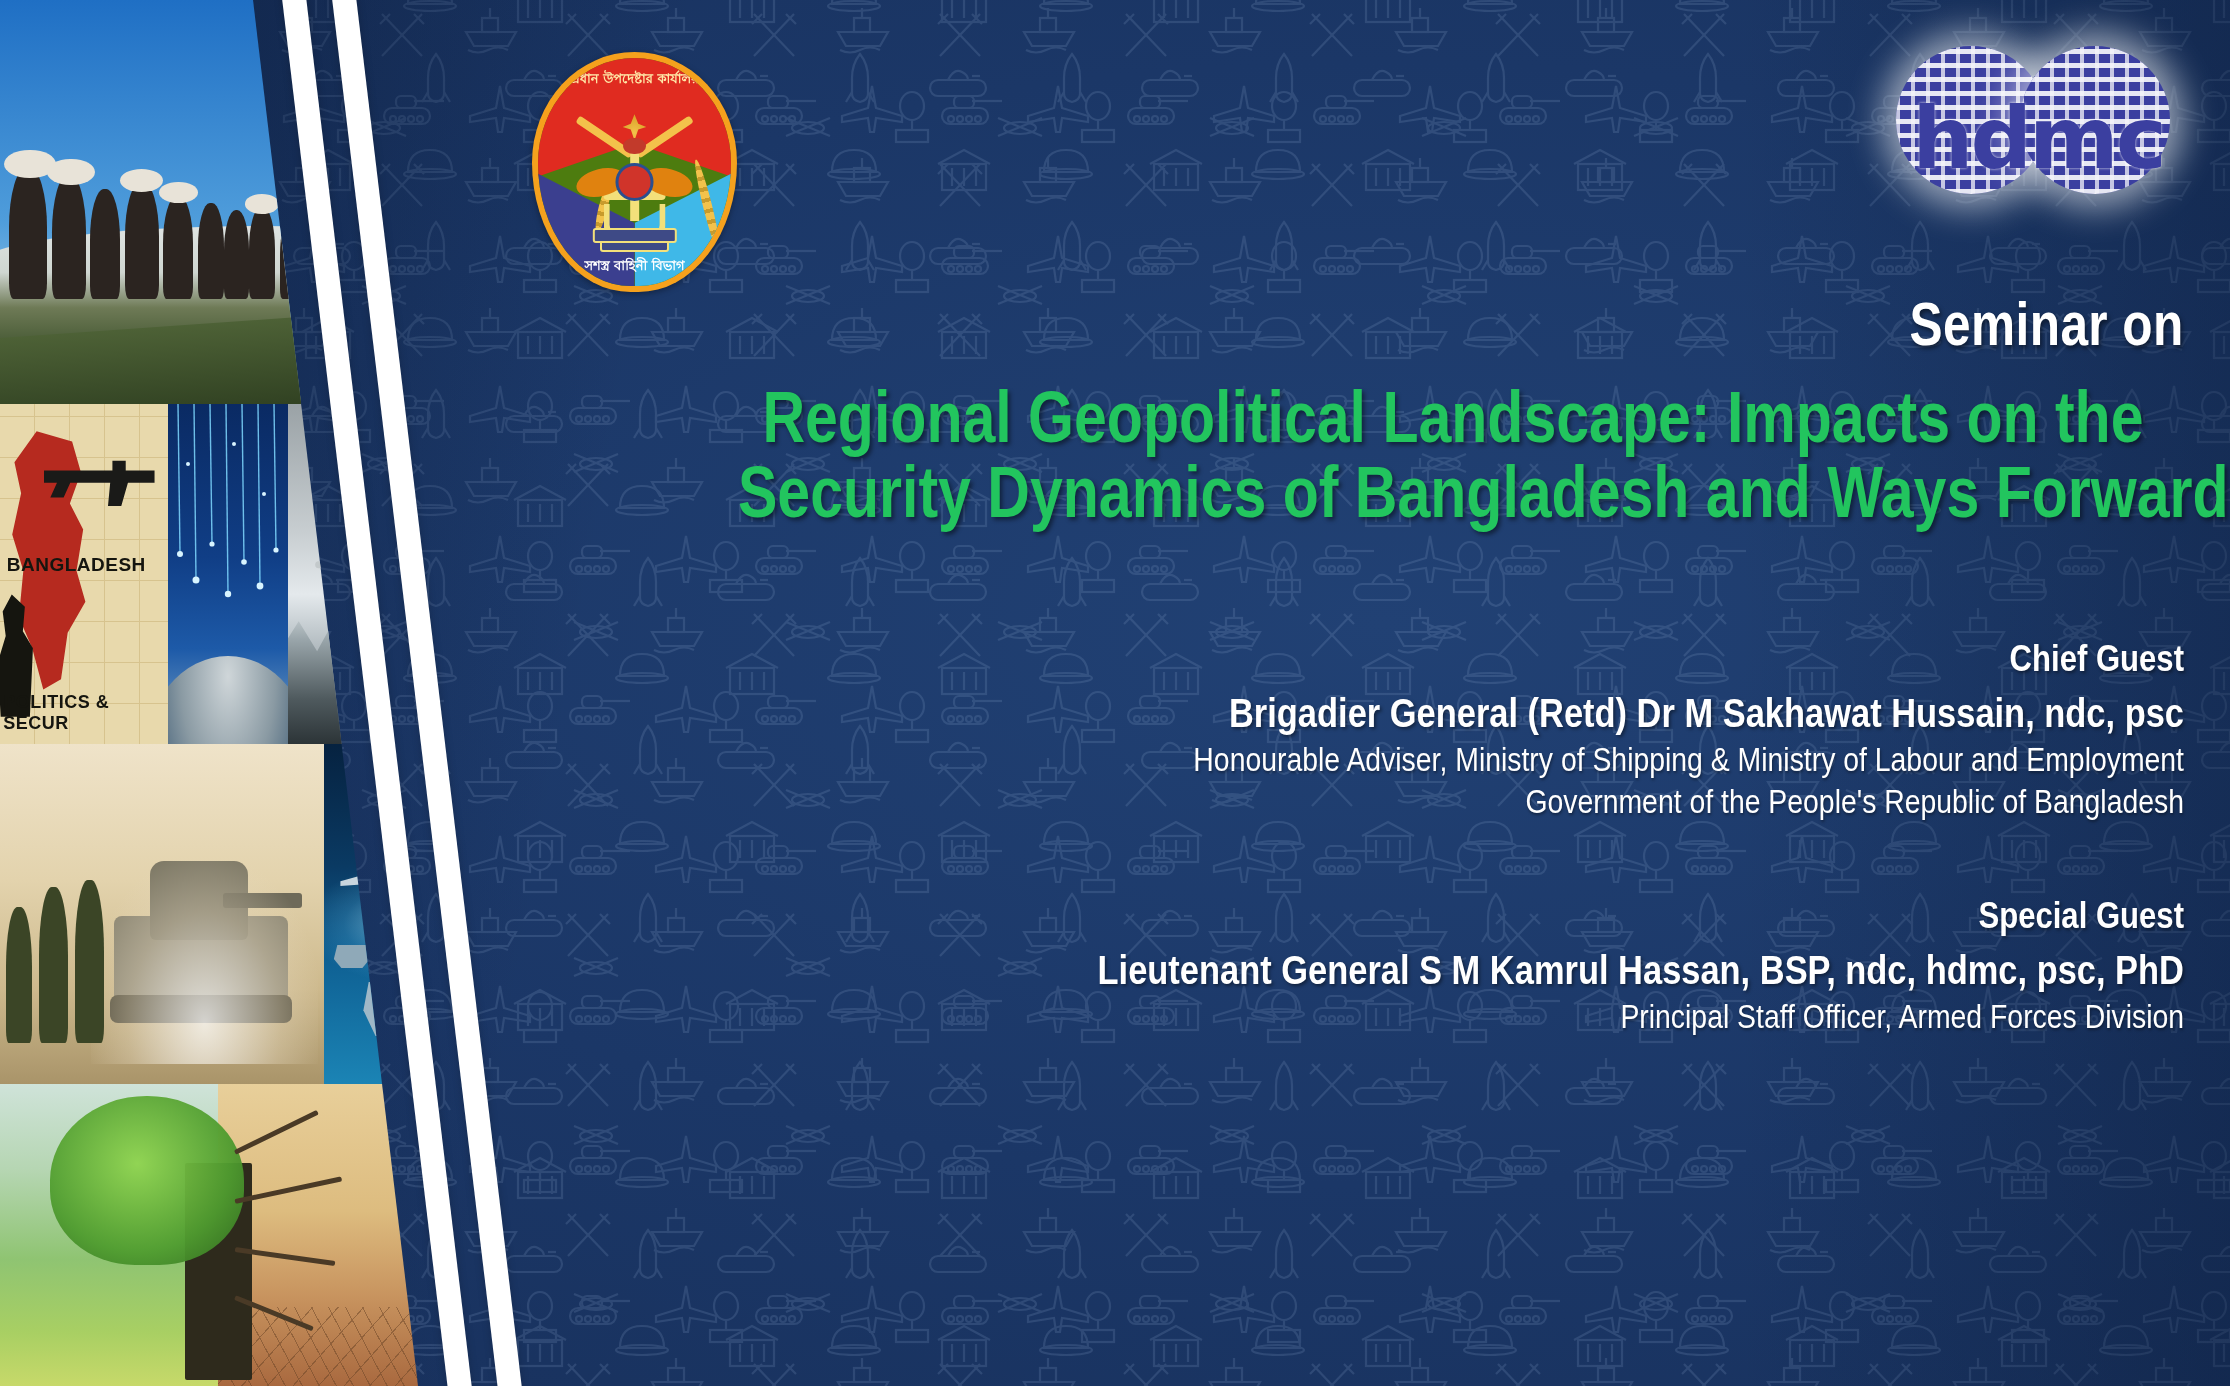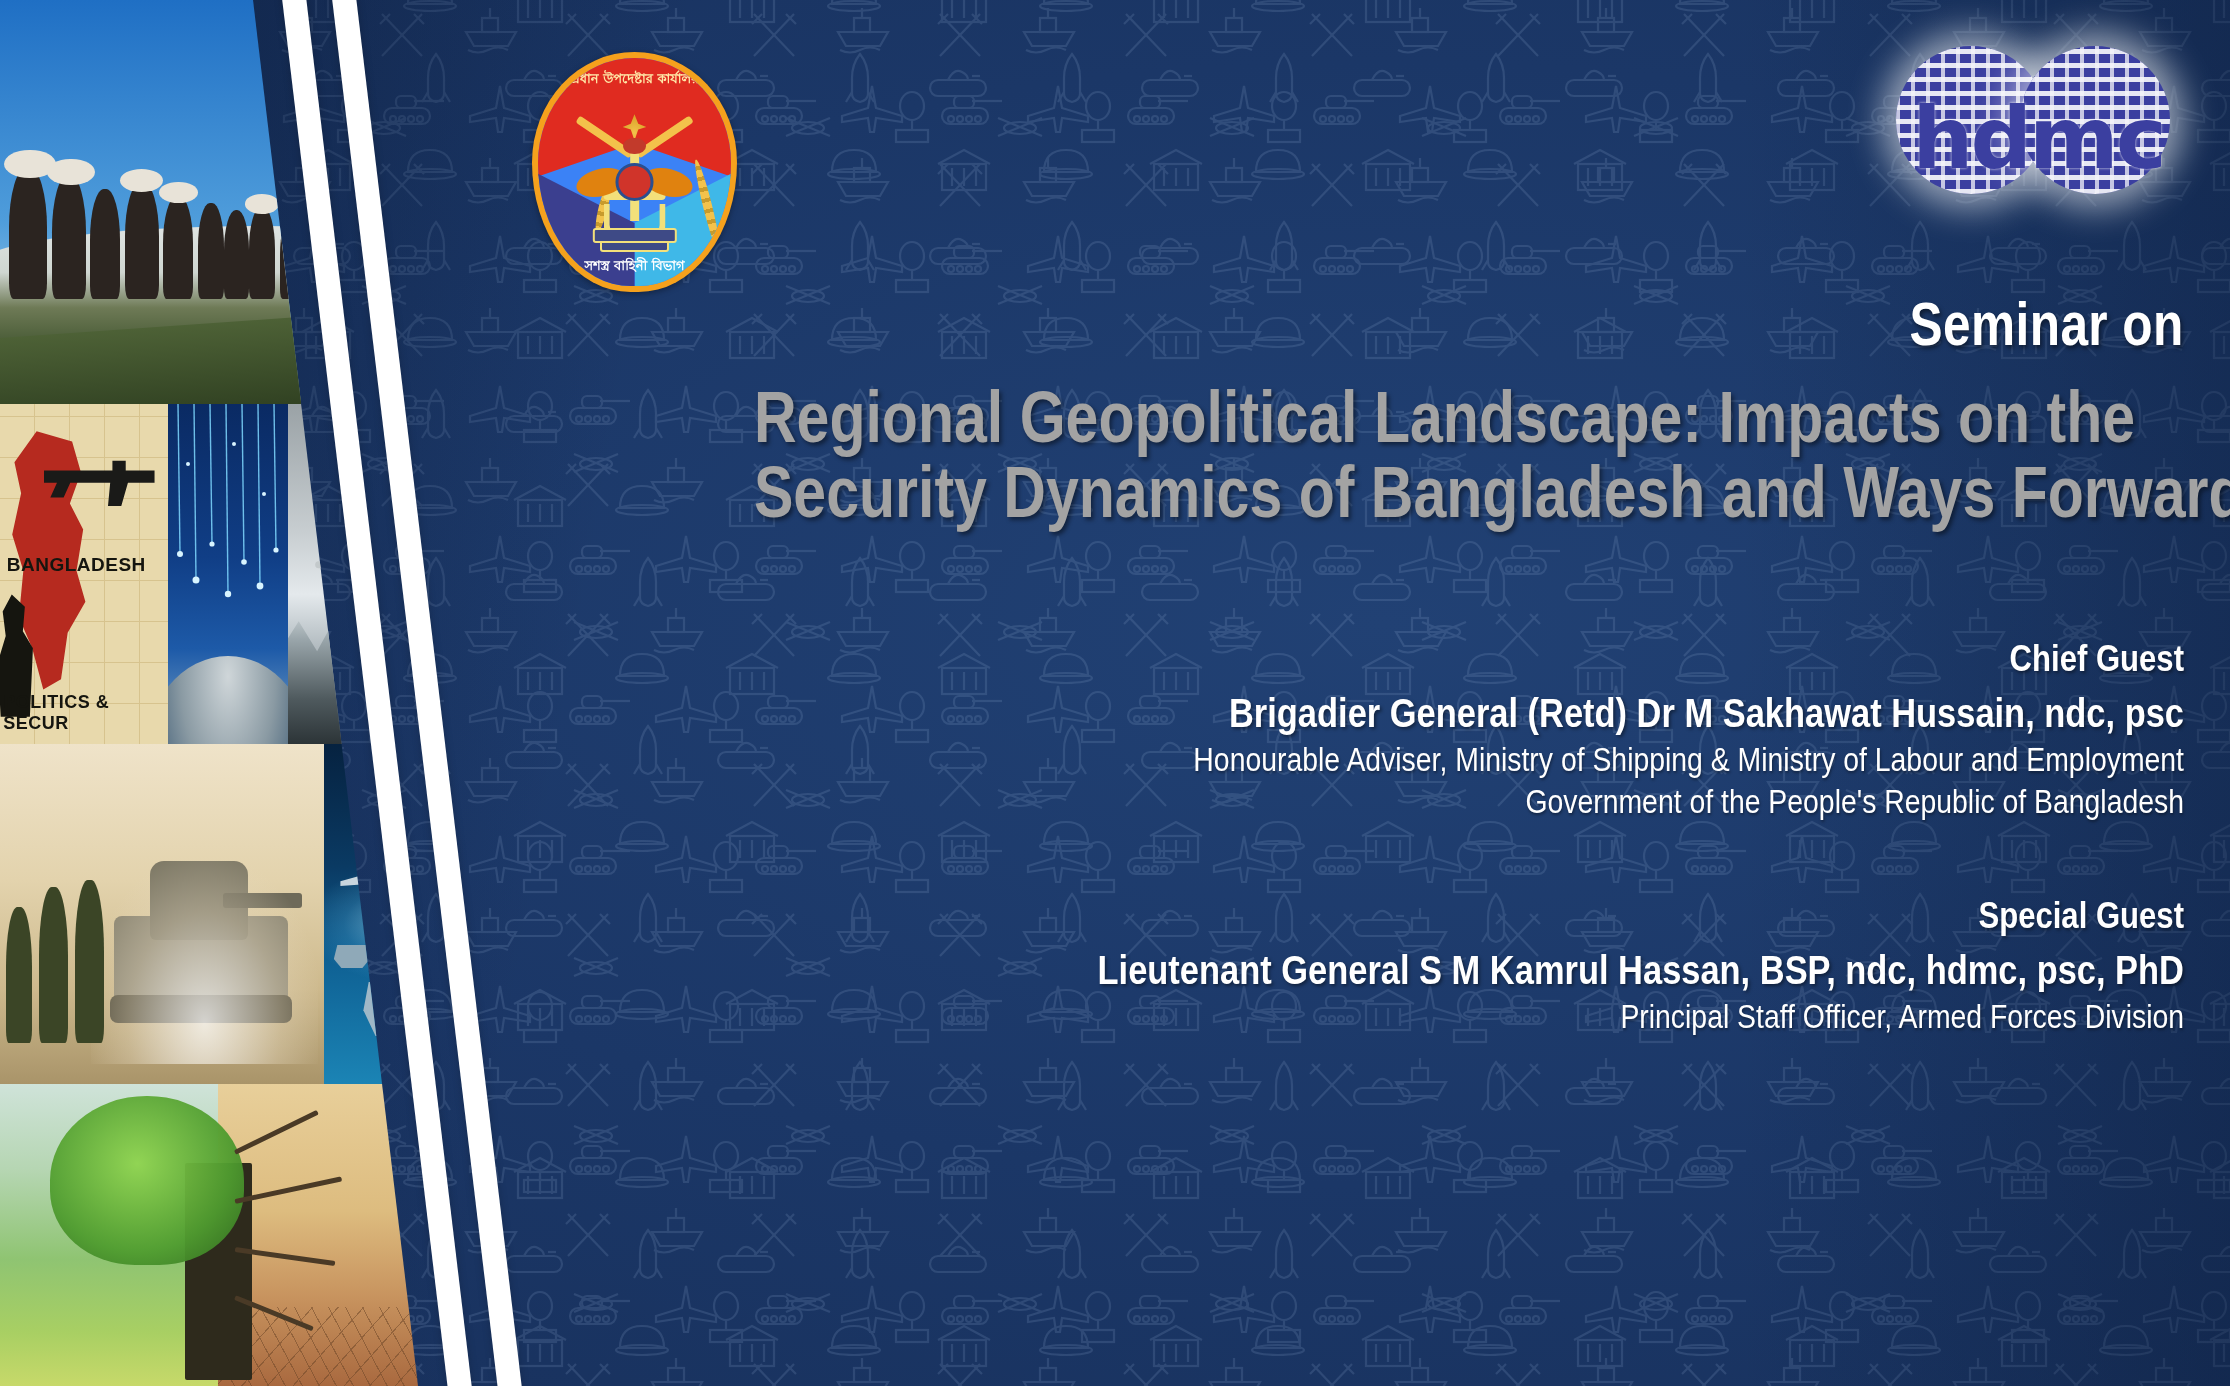--- a/index.html
+++ b/index.html
@@ -111,21 +111,21 @@
   .stripe{position:absolute;top:-120px;width:24px;height:1640px;background:#ffffff;
      transform-origin:top center;transform:rotate(-6.8deg);box-shadow:0 0 8px rgba(0,0,0,.18);}
   .stripe.s1{left:268px;}
   .stripe.s2{left:318px;}
 
   
   .afd{position:absolute;left:532px;top:52px;width:205px;height:240px;}
   .afd .shield{position:absolute;inset:0;border-radius:50% 50% 48% 48%/ 46% 46% 54% 54%;
      background:#f5a11d;box-shadow:0 2px 6px rgba(0,0,0,.35);}
   .afd .inner{position:absolute;left:6px;top:6px;right:6px;bottom:6px;
-     border-radius:50% 50% 48% 48%/ 46% 46% 54% 54%;background:#3b82f6;overflow:hidden;}
+     border-radius:50% 50% 48% 48%/ 46% 46% 54% 54%;background:#4d7c0f;overflow:hidden;}
   .seg-top{position:absolute;left:0;top:0;width:100%;height:52%;background:#e02b20;
      clip-path:polygon(0 0,100% 0,100% 100%,50% 72%,0 100%);}
   .seg-bl{position:absolute;left:0;top:40%;width:50%;height:60%;background:#3b3f8f;
      clip-path:polygon(0 18%,100% 54%,100% 100%,0 100%);}
   .seg-br{position:absolute;right:0;top:40%;width:50%;height:60%;background:#3fb8e8;
      clip-path:polygon(0 54%,100% 18%,100% 100%,0 100%);}
   .afd-top-text,.afd-bot-text{position:absolute;left:0;width:100%;text-align:center;
      color:#ffe9a8;font-weight:700;font-family:"DejaVu Sans", sans-serif;}
   .afd-top-text{top:11px;font-size:13px;}
   .afd-bot-text{bottom:9px;font-size:13px;color:#fff;}
@@ -167,23 +167,23 @@
      font-family:"DejaVu Sans", sans-serif;font-weight:700;font-size:86px;color:#3b3fa0;
      letter-spacing:-3px;text-shadow:0 0 3px rgba(255,255,255,.85);}
 
   
   .content{position:absolute;left:440px;right:46px;top:0;bottom:0;}
   .seminar-on{position:absolute;right:0;top:288px;
      font-family:"Liberation Sans Narrow","Liberation Sans", sans-serif;
      font-weight:700;font-size:62px;color:#fff;letter-spacing:.5px;
      transform:scaleX(.80);transform-origin:right center;
      text-shadow:2px 3px 5px rgba(0,0,0,.5);}
-  .title{position:absolute;right:0;top:380px;width:100%;text-align:left;
+  .title{position:absolute;right:16px;top:380px;width:100%;text-align:center;
      font-family:"Liberation Sans Narrow","Liberation Sans", sans-serif;
-     font-weight:700;color:#a3a3a3;line-height:1.04;}
+     font-weight:700;color:#22c55e;line-height:1.04;}
   .title .tl{display:block;font-size:72px;transform:scaleX(.82);transform-origin:right center;
      white-space:nowrap;text-shadow:3px 3px 5px rgba(0,0,0,.45);}
 
   .block{position:absolute;right:0;width:100%;text-align:right;color:#fff;}
   .role{font-family:"Liberation Sans Narrow","Liberation Sans", sans-serif;font-weight:700;
      font-size:37px;transform:scaleX(.84);transform-origin:right center;display:block;
      text-shadow:2px 2px 4px rgba(0,0,0,.45);}
   .name{font-family:"Liberation Sans Narrow","Liberation Sans", sans-serif;font-weight:700;
      font-size:41px;transform:scaleX(.84);transform-origin:right center;display:block;margin-top:10px;
      text-shadow:2px 2px 4px rgba(0,0,0,.45);white-space:nowrap;}

